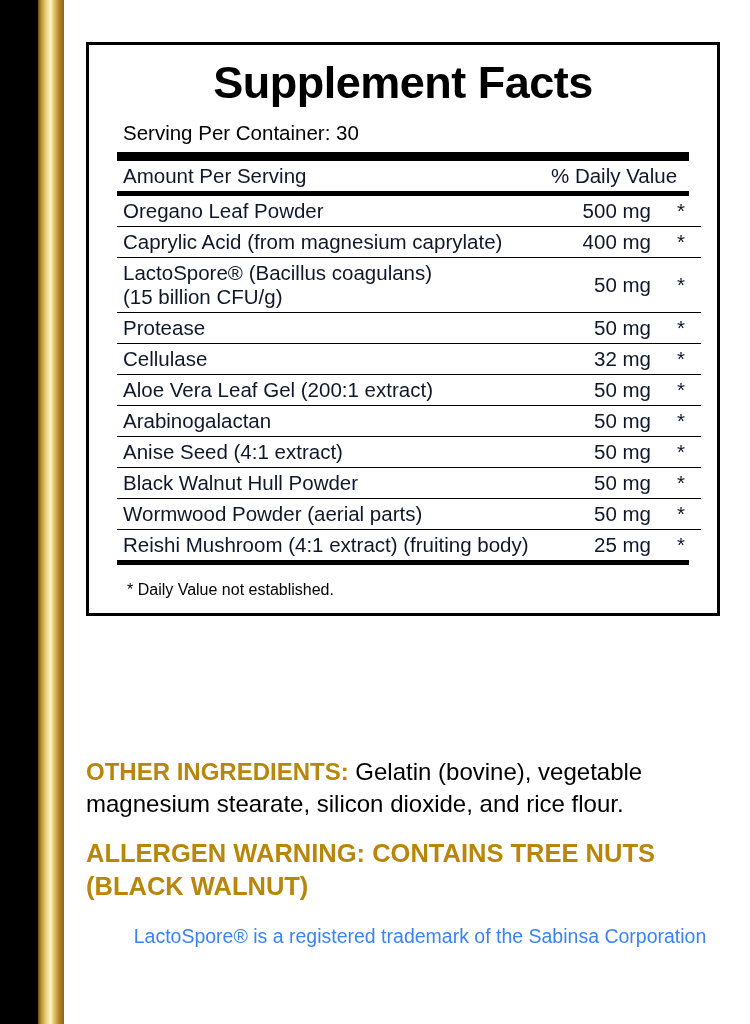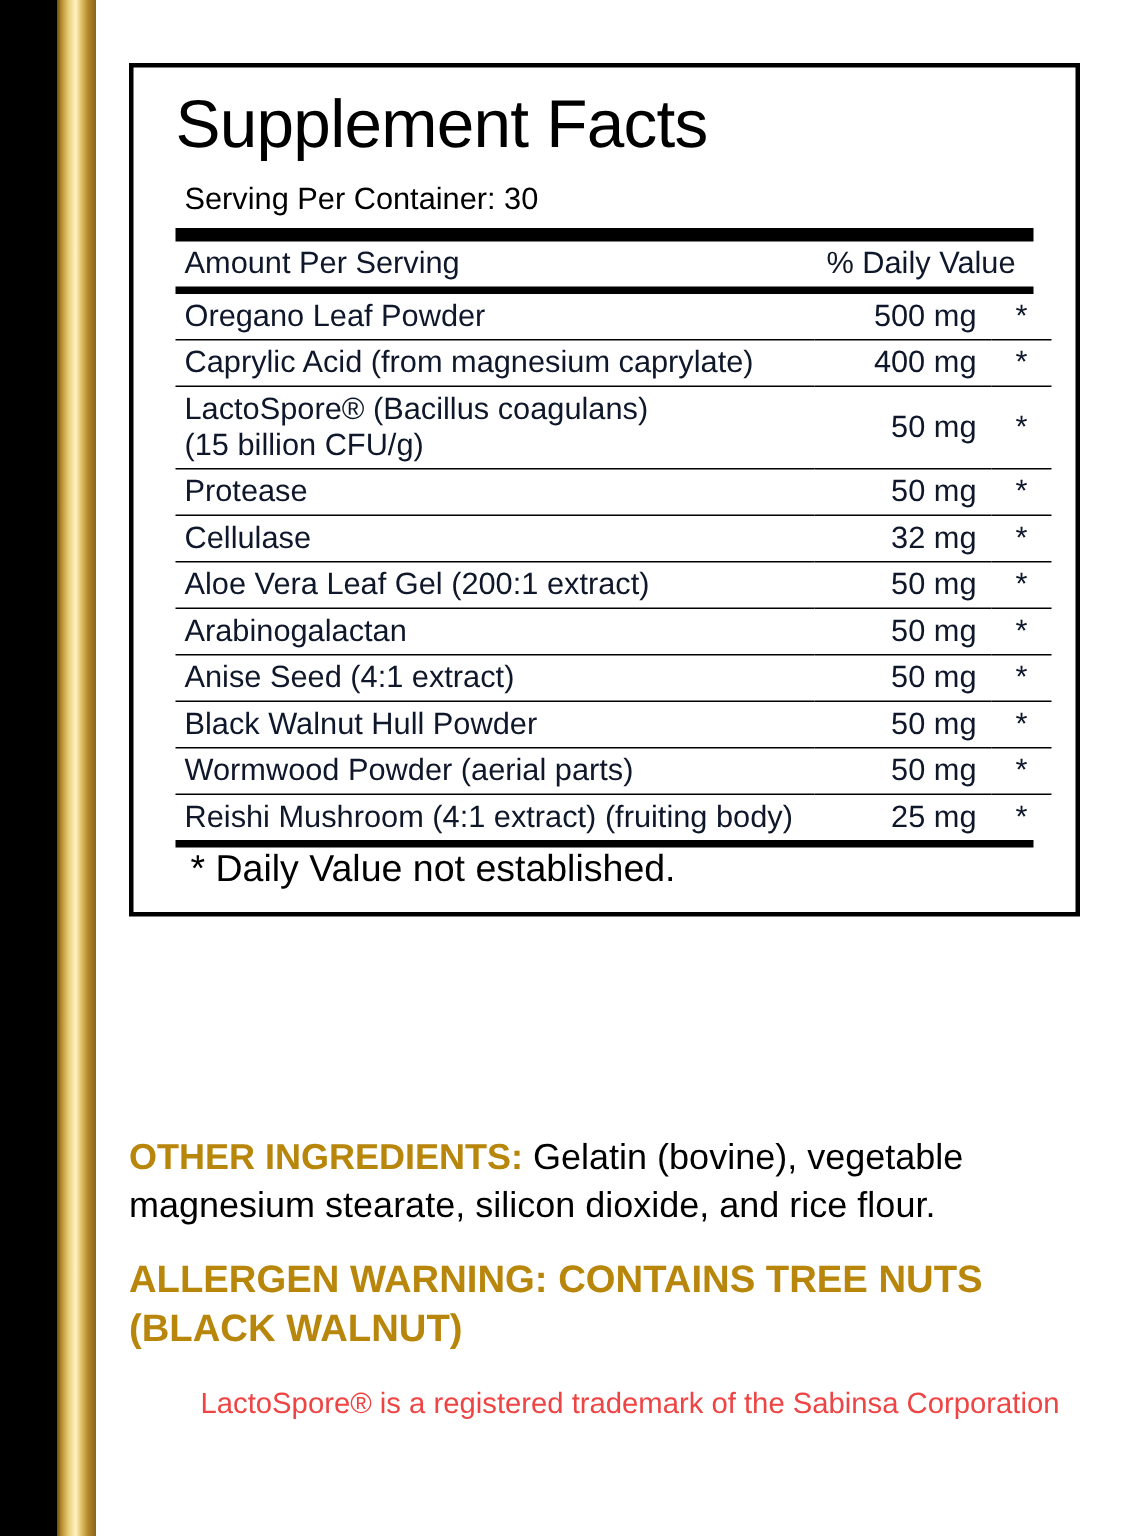--- a/index.html
+++ b/index.html
@@ -54,22 +54,23 @@
     left: 86px;
     top: 42px;
     width: 634px;
     box-sizing: border-box;
     border: 3px solid #000000;
     background: #ffffff;
     padding: 8px 28px 14px 28px;
   }
 
   .sf-title {
+    text-align: center;
     font-size: 45px;
-    font-weight: normal;
+    font-weight: bold;
     letter-spacing: -0.5px;
     line-height: 1.15;
     margin: 4px 0 10px 0;
     color: #000;
   }
 
   .serving-line {
     font-size: 20.5px;
     line-height: 1.35;
     color: #000;
@@ -108,23 +109,23 @@
     text-align: center;
     padding-right: 4px !important;
   }
 
   tr.row td { border-bottom: 1.5px solid #000; }
   tr.row.last td { border-bottom: none; }
 
   .sub { display: block; }
 
   .footnote {
-    font-size: 25px;
-    color: #000;
-    padding: 0 0 0 10px;
+    font-size: 16px;
+    color: #000;
+    padding: 16px 0 0 10px;
   }
 
   
   .below {
     position: absolute;
     left: 86px;
     top: 756px;
     width: 660px;
   }
   .other-ing {
@@ -139,21 +140,21 @@
   }
   .allergen {
     font-size: 25.5px;
     font-weight: bold;
     color: #b8860b;
     line-height: 1.28;
     margin: 18px 0 0 0;
   }
   .trademark {
     font-size: 19.5px;
-    color: #ef4444;
+    color: #3b82f6;
     margin: 22px 0 0 8px;
     text-align: center;
   }
 </style>
 </head>
 <body>
 
 <div class="stripe-black"></div>
 <div class="stripe-gold"></div>
 <div class="stripe-white"></div>

